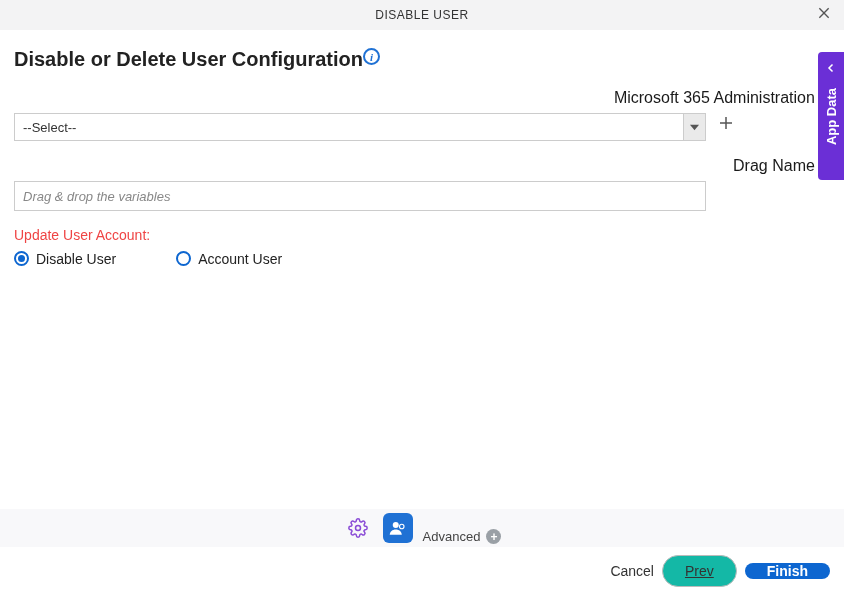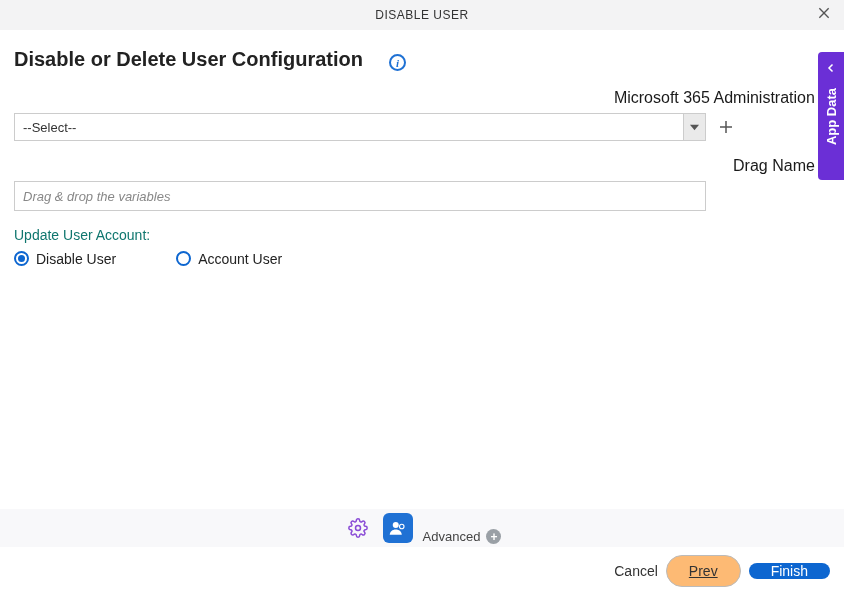--- a/index.html
+++ b/index.html
@@ -2,55 +2,55 @@
 <html><head>
   <meta charset="utf-8">
   <style>
     * { box-sizing: border-box; margin: 0; padding: 0; }
     body { font-family: -apple-system, BlinkMacSystemFont, "Segoe UI", Arial, sans-serif; background: #fff; width: 844px; height: 595px; position: relative; overflow: hidden; }
     .header { background: #f3f3f4; height: 30px; display: flex; align-items: center; justify-content: center; position: relative; }
     .header-title { font-size: 12px; color: #333; letter-spacing: 0.5px; font-weight: 500; }
     .close { position: absolute; right: 12px; top: 5px; cursor: pointer; color: #555; }
     .close svg { width: 16px; height: 16px; }
     .content { padding: 18px 14px 0 14px; }
-    .title-row { display: flex; align-items: flex-end; gap: 26px; margin-bottom: 18px; }
+    .title-row { display: flex; align-items: flex-start; gap: 0; margin-bottom: 18px; }
     .page-title { font-size: 20px; font-weight: 600; color: #222; }
     .info-icon { width: 17px; height: 17px; border: 2px solid #1f71d4; border-radius: 50%; display: inline-flex; align-items: center; justify-content: center; color: #1f71d4; font-size: 11px; font-weight: 700; font-style: italic; font-family: Georgia, serif; }
     .field-label { font-size: 16px; color: #1a1a1a; margin-bottom: 6px; text-align: right; }
     .req { color: #d8352a; }
-    .field-row { display: flex; align-items: center; gap: 10px; margin-bottom: 16px; }
+    .field-row { display: flex; align-items: flex-start; gap: 10px; margin-bottom: 16px; }
     .select { flex: 0 0 692px; height: 28px; border: 1px solid #ccc; display: flex; align-items: stretch; }
     .select-text { flex: 1; padding: 0 8px; font-size: 13px; color: #333; display: flex; align-items: center; }
     .select-caret { width: 22px; background: #eaeaea; display: flex; align-items: center; justify-content: center; border-left: 1px solid #ccc; }
     .select-caret svg { width: 9px; height: 9px; fill: #555; }
     .plus-btn { width: 20px; height: 20px; display: flex; align-items: center; justify-content: center; cursor: pointer; color: #555; }
     .plus-btn svg { width: 18px; height: 18px; }
     .text-input { width: 692px; height: 30px; border: 1px solid #ccc; padding: 0 8px; font-size: 13px; color: #701a75; font-style: italic; }
     .text-input::placeholder { color: #888; font-style: italic; }
-    .section-label { font-size: 14px; color: #0f766e; margin-bottom: 8px; }
+    .section-label { font-size: 14px; color: #ef4444; margin-bottom: 8px; }
     .radio-row { display: flex; gap: 60px; align-items: center; }
     .radio-opt { display: flex; align-items: center; gap: 7px; font-size: 14px; color: #222; line-height: 1; }
     .radio { width: 15px; height: 15px; border: 2px solid #0d66d0; border-radius: 50%; display: inline-flex; align-items: center; justify-content: center; flex-shrink: 0; }
     .radio.checked::after { content: ""; width: 7px; height: 7px; background: #0d66d0; border-radius: 50%; }
     .side-tab { position: absolute; right: 0; top: 52px; width: 26px; height: 128px; background: #6b2fd6; border-top-left-radius: 4px; border-bottom-left-radius: 4px; display: flex; flex-direction: column; align-items: center; padding-top: 8px; cursor: pointer; }
     .side-tab .chev { color: #fff; }
     .side-tab .chev svg { width: 12px; height: 12px; }
     .side-tab .vtxt { color: #fff; font-size: 13px; font-weight: 600; writing-mode: vertical-rl; transform: rotate(180deg); margin-top: 10px; }
     .toolbar { position: absolute; left: 0; right: 0; bottom: 48px; height: 38px; background: #f8f8fa; display: flex; align-items: center; justify-content: center; gap: 10px; }
     .tb-btn { width: 30px; height: 30px; border-radius: 6px; display: flex; align-items: center; justify-content: center; cursor: pointer; }
     .tb-gear { color: #8a4bd6; }
     .tb-gear svg { width: 20px; height: 20px; }
     .tb-user { background: #1f71d4; color: #fff; }
     .tb-user svg { width: 18px; height: 18px; }
     .adv { display: flex; align-items: center; gap: 6px; font-size: 13px; color: #444; cursor: pointer; margin-top: 17px; }
     .adv .pluscirc { width: 15px; height: 15px; border-radius: 50%; background: #9aa0a6; display: flex; align-items: center; justify-content: center; color: #fff; font-size: 12px; font-weight: 700; line-height: 1; }
     .footer { position: absolute; left: 0; right: 0; bottom: 0; height: 48px; display: flex; align-items: center; justify-content: flex-end; gap: 8px; padding-right: 14px; }
     .btn-cancel { font-size: 14px; color: #333; cursor: pointer; }
-    .btn-prev { font-size: 14px; color: #333; border: 1px solid #bbb; border-radius: 18px; padding: 7px 22px; background: #fdba74; cursor: pointer; text-decoration: underline; }
-    .btn-finish { font-size: 14px; color: #fff; background: #0d66d0; border: none; border-radius: 18px; padding: 0 22px; font-weight: 400; cursor: pointer; }
+    .btn-prev { font-size: 14px; color: #333; border: 1px solid #bbb; border-radius: 18px; padding: 7px 22px; background: #14b8a6; cursor: pointer; text-decoration: underline; }
+    .btn-finish { font-size: 14px; color: #fff; background: #0d66d0; border: none; border-radius: 18px; padding: 0 22px; font-weight: 700; cursor: pointer; }
   </style>
 </head>
 <body>
 
 <div class="header">
   <span class="header-title">DISABLE USER</span>
   <span class="close">
     <svg viewBox="0 0 24 24" fill="none" stroke="currentColor" stroke-width="2">
         <line x1="5" y1="5" x2="19" y2="19"></line>
         <line x1="19" y1="5" x2="5" y2="19"></line>

